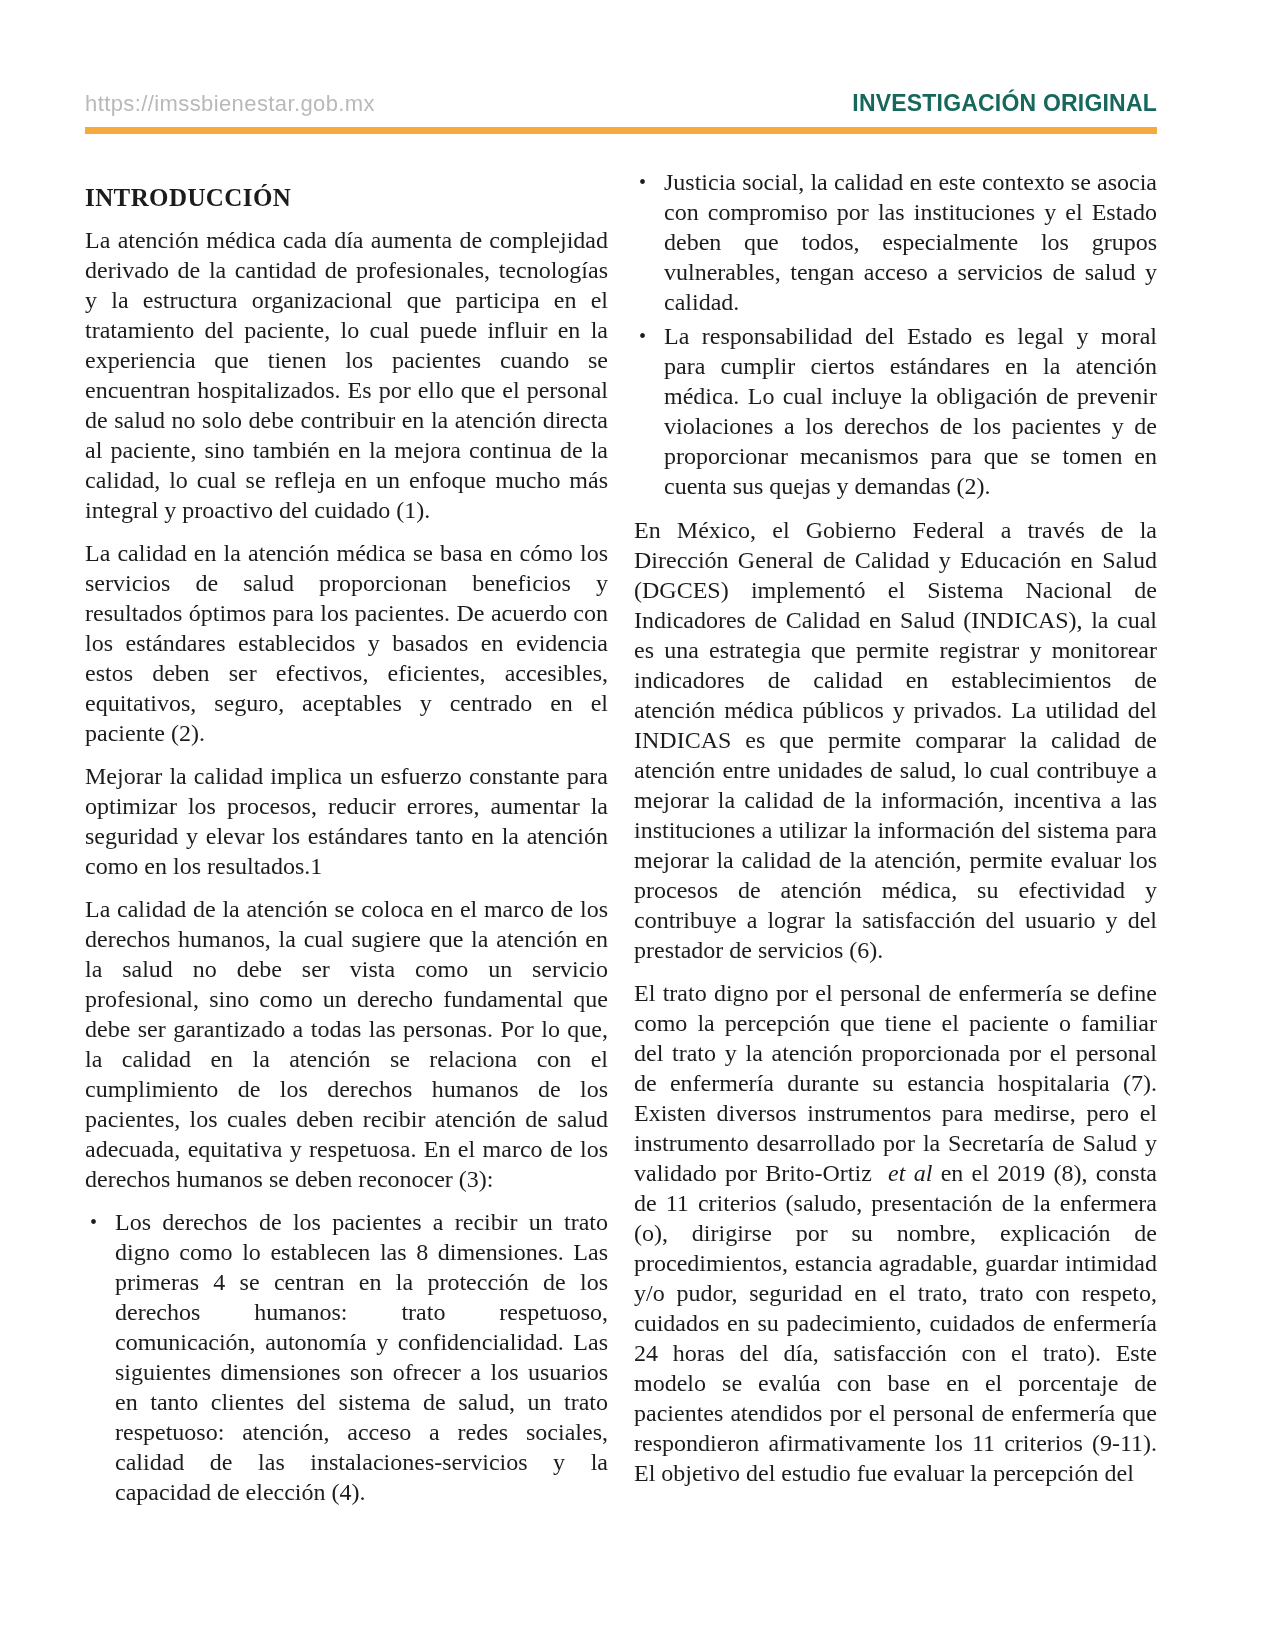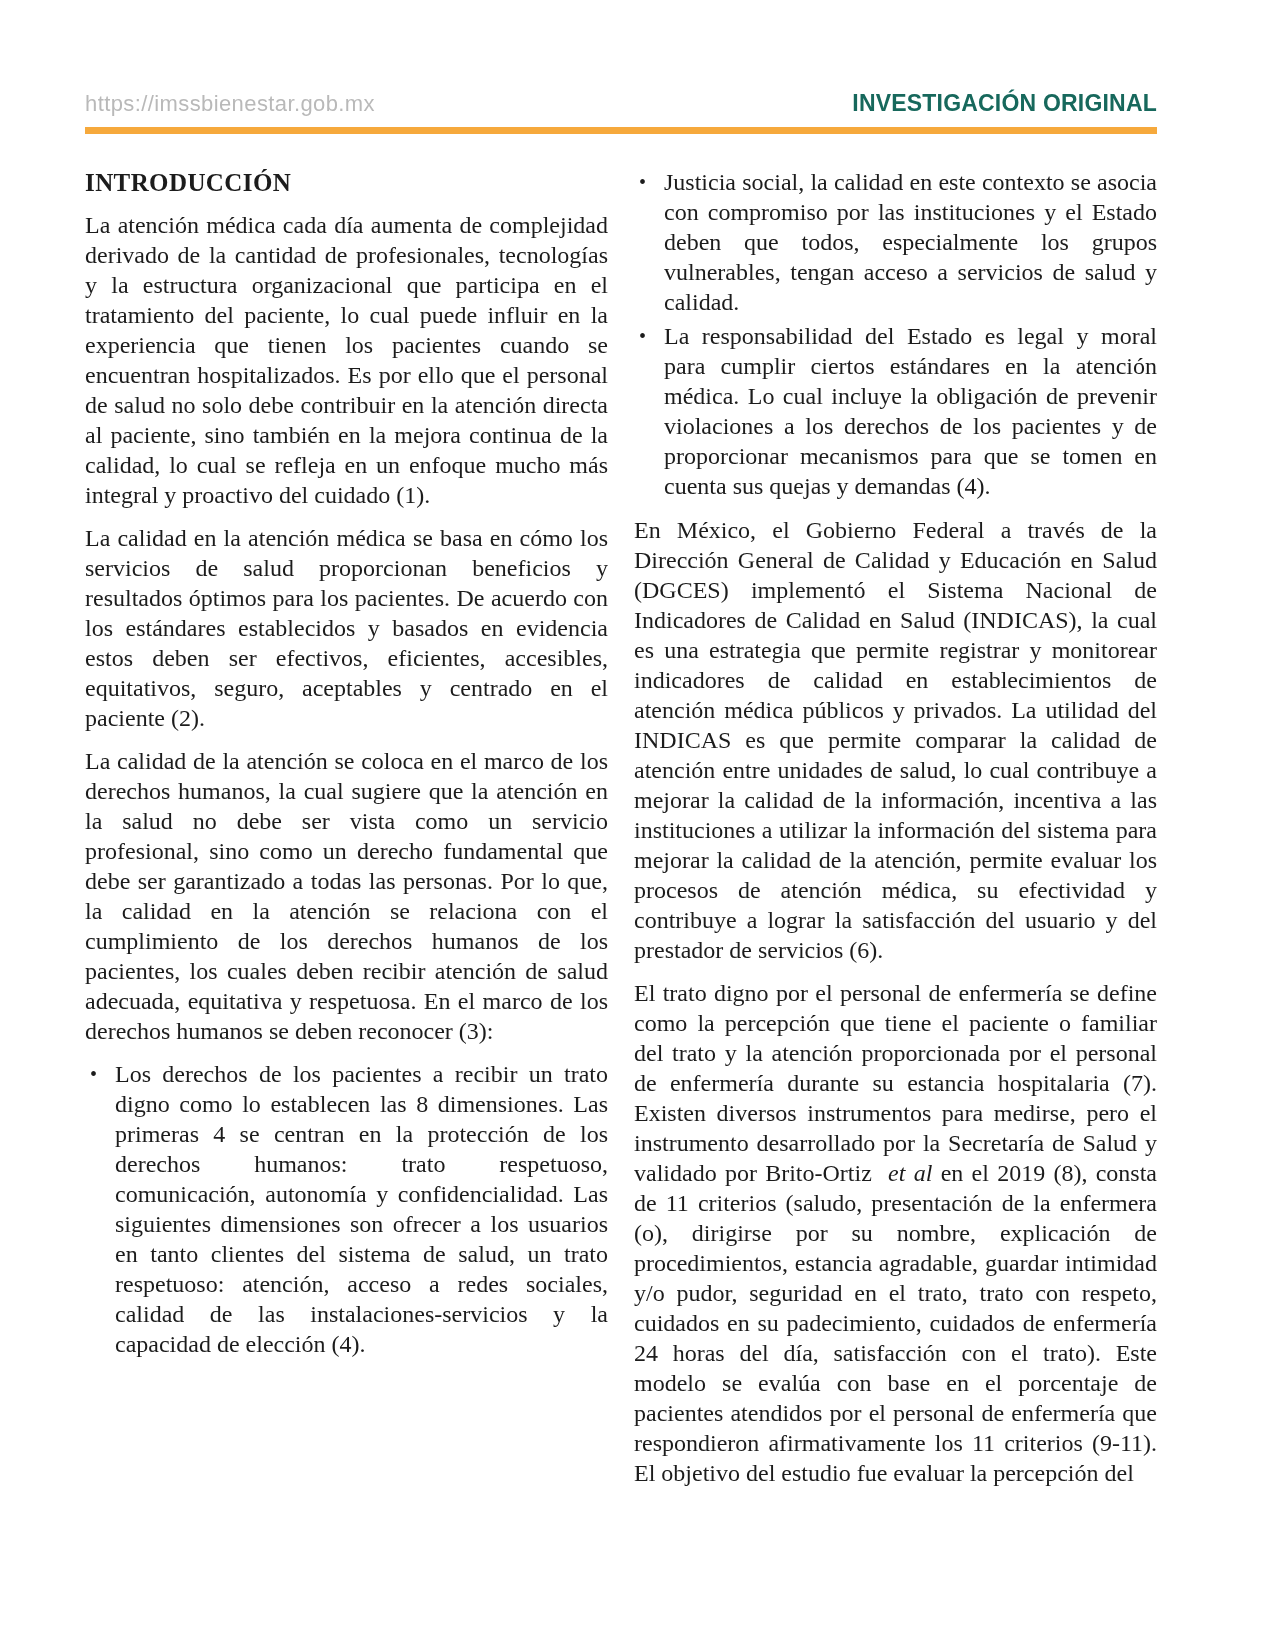--- a/index.html
+++ b/index.html
@@ -28,21 +28,21 @@
     background:#f6a93c;
   }
   
   .columns{
     position:absolute;top:167px;left:85px;width:1072px;
     display:flex;gap:26px;
   }
   .col{width:523px;color:#1c1c1c;font-size:24px;line-height:30px;text-align:justify;}
   .col p{margin:0 0 13px 0;}
   h2.intro{
-    font-size:25px;line-height:30px;font-weight:700;margin:1px 0 12px 0;
+    font-size:25px;line-height:30px;font-weight:700;margin:16px 0 12px 0;
     letter-spacing:0.4px;text-align:left;color:#1c1c1c;
   }
   .bullet{display:flex;margin:0 0 4px 0;}
   .bullet .marker{
     width:30px;flex:0 0 30px;font-size:20px;line-height:30px;text-align:left;
     padding-left:5px;box-sizing:border-box;color:#1c1c1c;
   }
   .bullet .btext{flex:1;}
   .rcol .first-para{margin-top:14px;}
   em{font-style:italic;margin-left:8px;}
@@ -71,35 +71,36 @@
     <span class="hdr-section">INVESTIGACIÓN ORIGINAL</span>
   </div>
   <div class="hdr-rule"></div>
 
   <div class="columns">
 
     <section class="col lcol">
       <h2 class="intro">INTRODUCCIÓN</h2>
       <p>La atención médica cada día aumenta de complejidad derivado de la cantidad de profesionales, tecnologías y la estructura organizacional que participa en el tratamiento del paciente, lo cual puede influir en la experiencia que tienen los pacientes cuando se encuentran hospitalizados. Es por ello que el personal de salud no solo debe contribuir en la atención directa al paciente, sino también en la mejora continua de la calidad, lo cual se refleja en un enfoque mucho más integral y proactivo del cuidado (1).</p>
       <p>La calidad en la atención médica se basa en cómo los servicios de salud proporcionan beneficios y resultados óptimos para los pacientes. De acuerdo con los estándares establecidos y basados en evidencia estos deben ser efectivos, eficientes, accesibles, equitativos, seguro, aceptables y centrado en el paciente (2).</p>
+      <p>Mejorar la calidad implica un esfuerzo constante para optimizar los procesos, reducir errores, aumentar la seguridad y elevar los estándares tanto en la atención como en los resultados.1</p>
       <p>La calidad de la atención se coloca en el marco de los derechos humanos, la cual sugiere que la atención en la salud no debe ser vista como un servicio profesional, sino como un derecho fundamental que debe ser garantizado a todas las personas. Por lo que, la calidad en la atención se relaciona con el cumplimiento de los derechos humanos de los pacientes, los cuales deben recibir atención de salud adecuada, equitativa y respetuosa. En el marco de los derechos humanos se deben reconocer (3):</p>
       <div class="bullet">
         <span class="marker">•</span>
         <span class="btext">Los derechos de los pacientes a recibir un trato digno como lo establecen las 8 dimensiones. Las primeras 4 se centran en la protección de los derechos humanos: trato respetuoso, comunicación, autonomía y confidencialidad. Las siguientes dimensiones son ofrecer a los usuarios en tanto clientes del sistema de salud, un trato respetuoso: atención, acceso a redes sociales, calidad de las instalaciones-servicios y la capacidad de elección (4).</span>
       </div>
     </section>
 
     <section class="col rcol">
       <div class="bullet">
         <span class="marker">•</span>
         <span class="btext">Justicia social, la calidad en este contexto se asocia con compromiso por las instituciones y el Estado deben que todos, especialmente los grupos vulnerables, tengan acceso a servicios de salud y calidad.</span>
       </div>
       <div class="bullet">
         <span class="marker">•</span>
-        <span class="btext">La responsabilidad del Estado es legal y moral para cumplir ciertos estándares en la atención médica. Lo cual incluye la obligación de prevenir violaciones a los derechos de los pacientes y de proporcionar mecanismos para que se tomen en cuenta sus quejas y demandas (4).</span>
+        <span class="btext">La responsabilidad del Estado es legal y moral para cumplir ciertos estándares en la atención médica. Lo cual incluye la obligación de prevenir violaciones a los derechos de los pacientes y de proporcionar mecanismos para que se tomen en cuenta sus quejas y demandas (2).</span>
       </div>
       <p class="first-para">En México, el Gobierno Federal a través de la Dirección General de Calidad y Educación en Salud (DGCES) implementó el Sistema Nacional de Indicadores de Calidad en Salud (INDICAS), la cual es una estrategia que permite registrar y monitorear indicadores de calidad en establecimientos de atención médica públicos y privados. La utilidad del INDICAS es que permite comparar la calidad de atención entre unidades de salud, lo cual contribuye a mejorar la calidad de la información, incentiva a las instituciones a utilizar la información del sistema para mejorar la calidad de la atención, permite evaluar los procesos de atención médica, su efectividad y contribuye a lograr la satisfacción del usuario y del prestador de servicios (6).</p>
       <p><span>El trato digno por el personal de enfermería se define como la percepción que tiene el paciente o familiar del trato y la atención proporcionada por el personal de enfermería durante su estancia hospitalaria (7). Existen diversos instrumentos para medirse, pero el instrumento desarrollado por la Secretaría de Salud y validado por Brito-Ortiz </span><em>et al</em><span> en el 2019 (8), consta de 11 criterios (saludo, presentación de la enfermera (o), dirigirse por su nombre, explicación de procedimientos, estancia agradable, guardar intimidad y/o pudor, seguridad en el trato, trato con respeto, cuidados en su padecimiento, cuidados de enfermería 24 horas del día, satisfacción con el trato). Este modelo se evalúa con base en el porcentaje de pacientes atendidos por el personal de enfermería que respondieron afirmativamente los 11 criterios (9-11). El objetivo del estudio fue evaluar la percepción del</span></p>
     </section>
 
   </div>
 
 
 </div>
 

